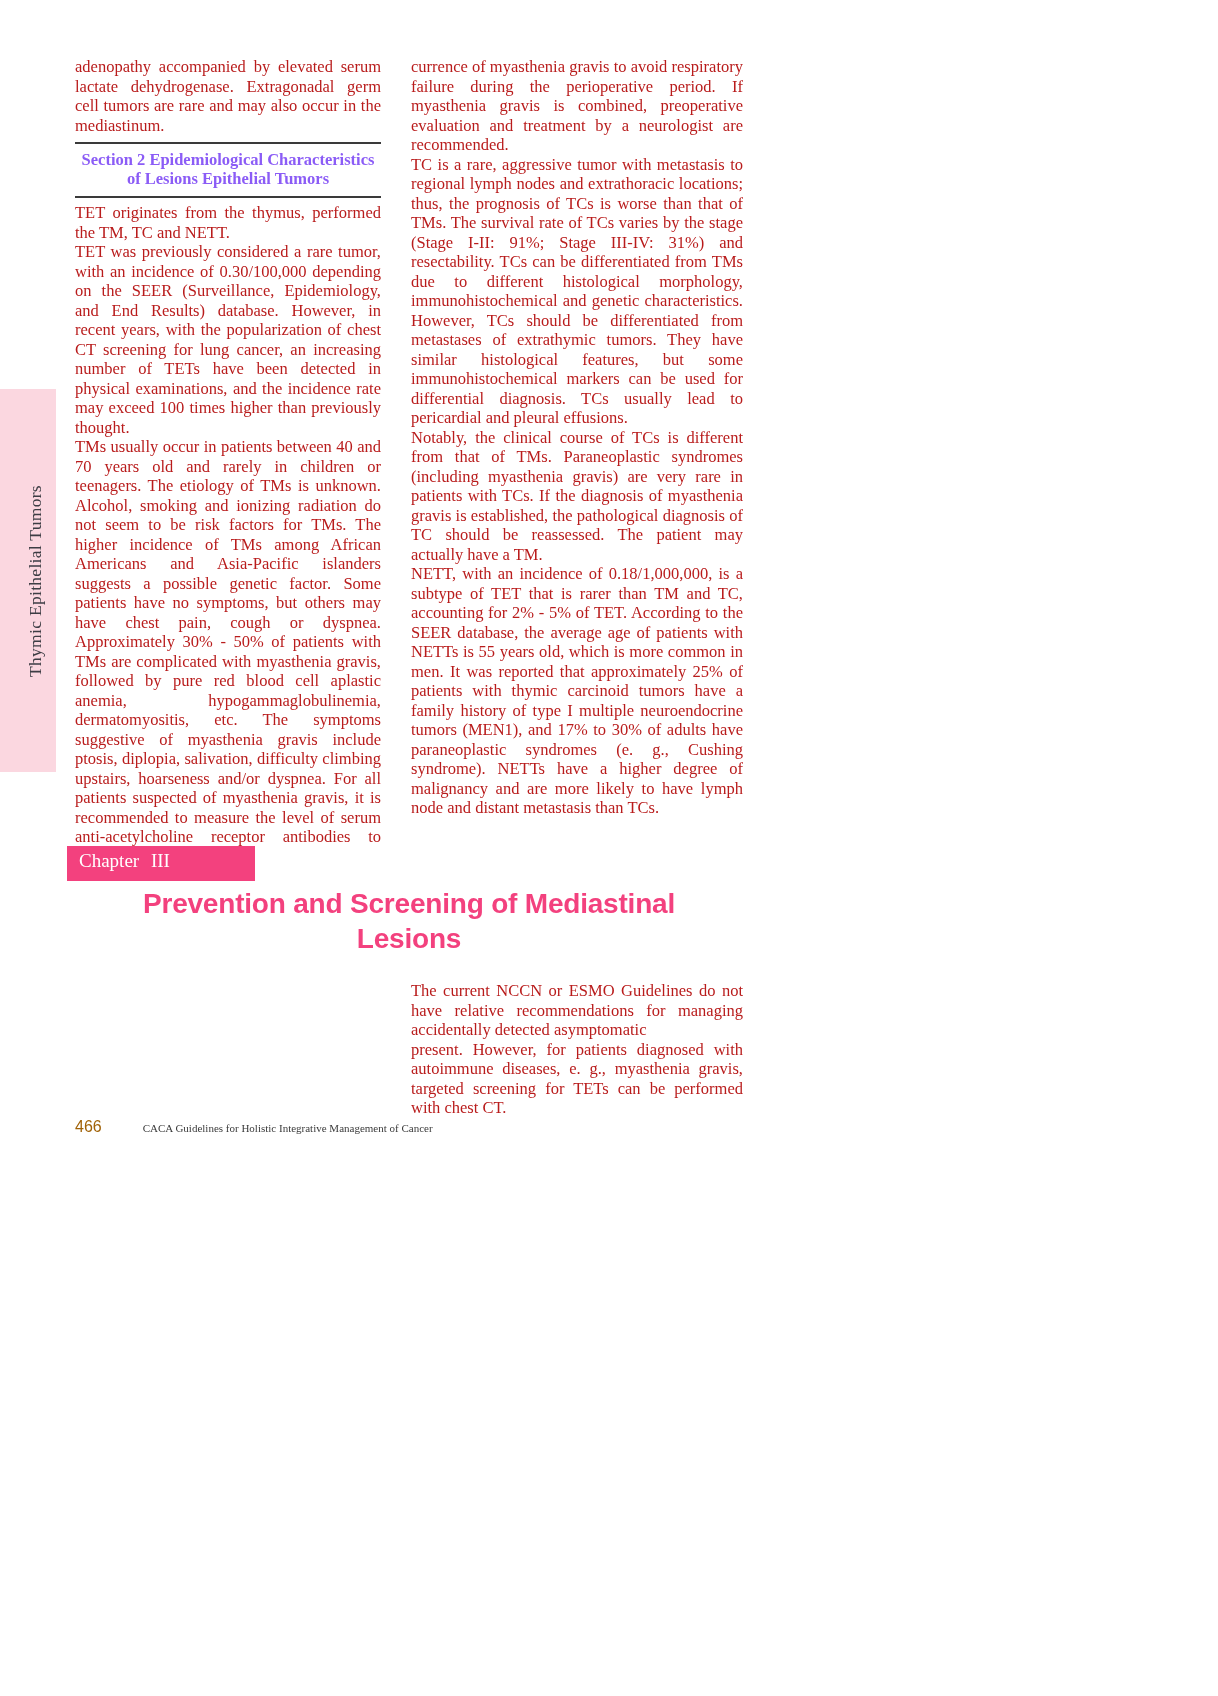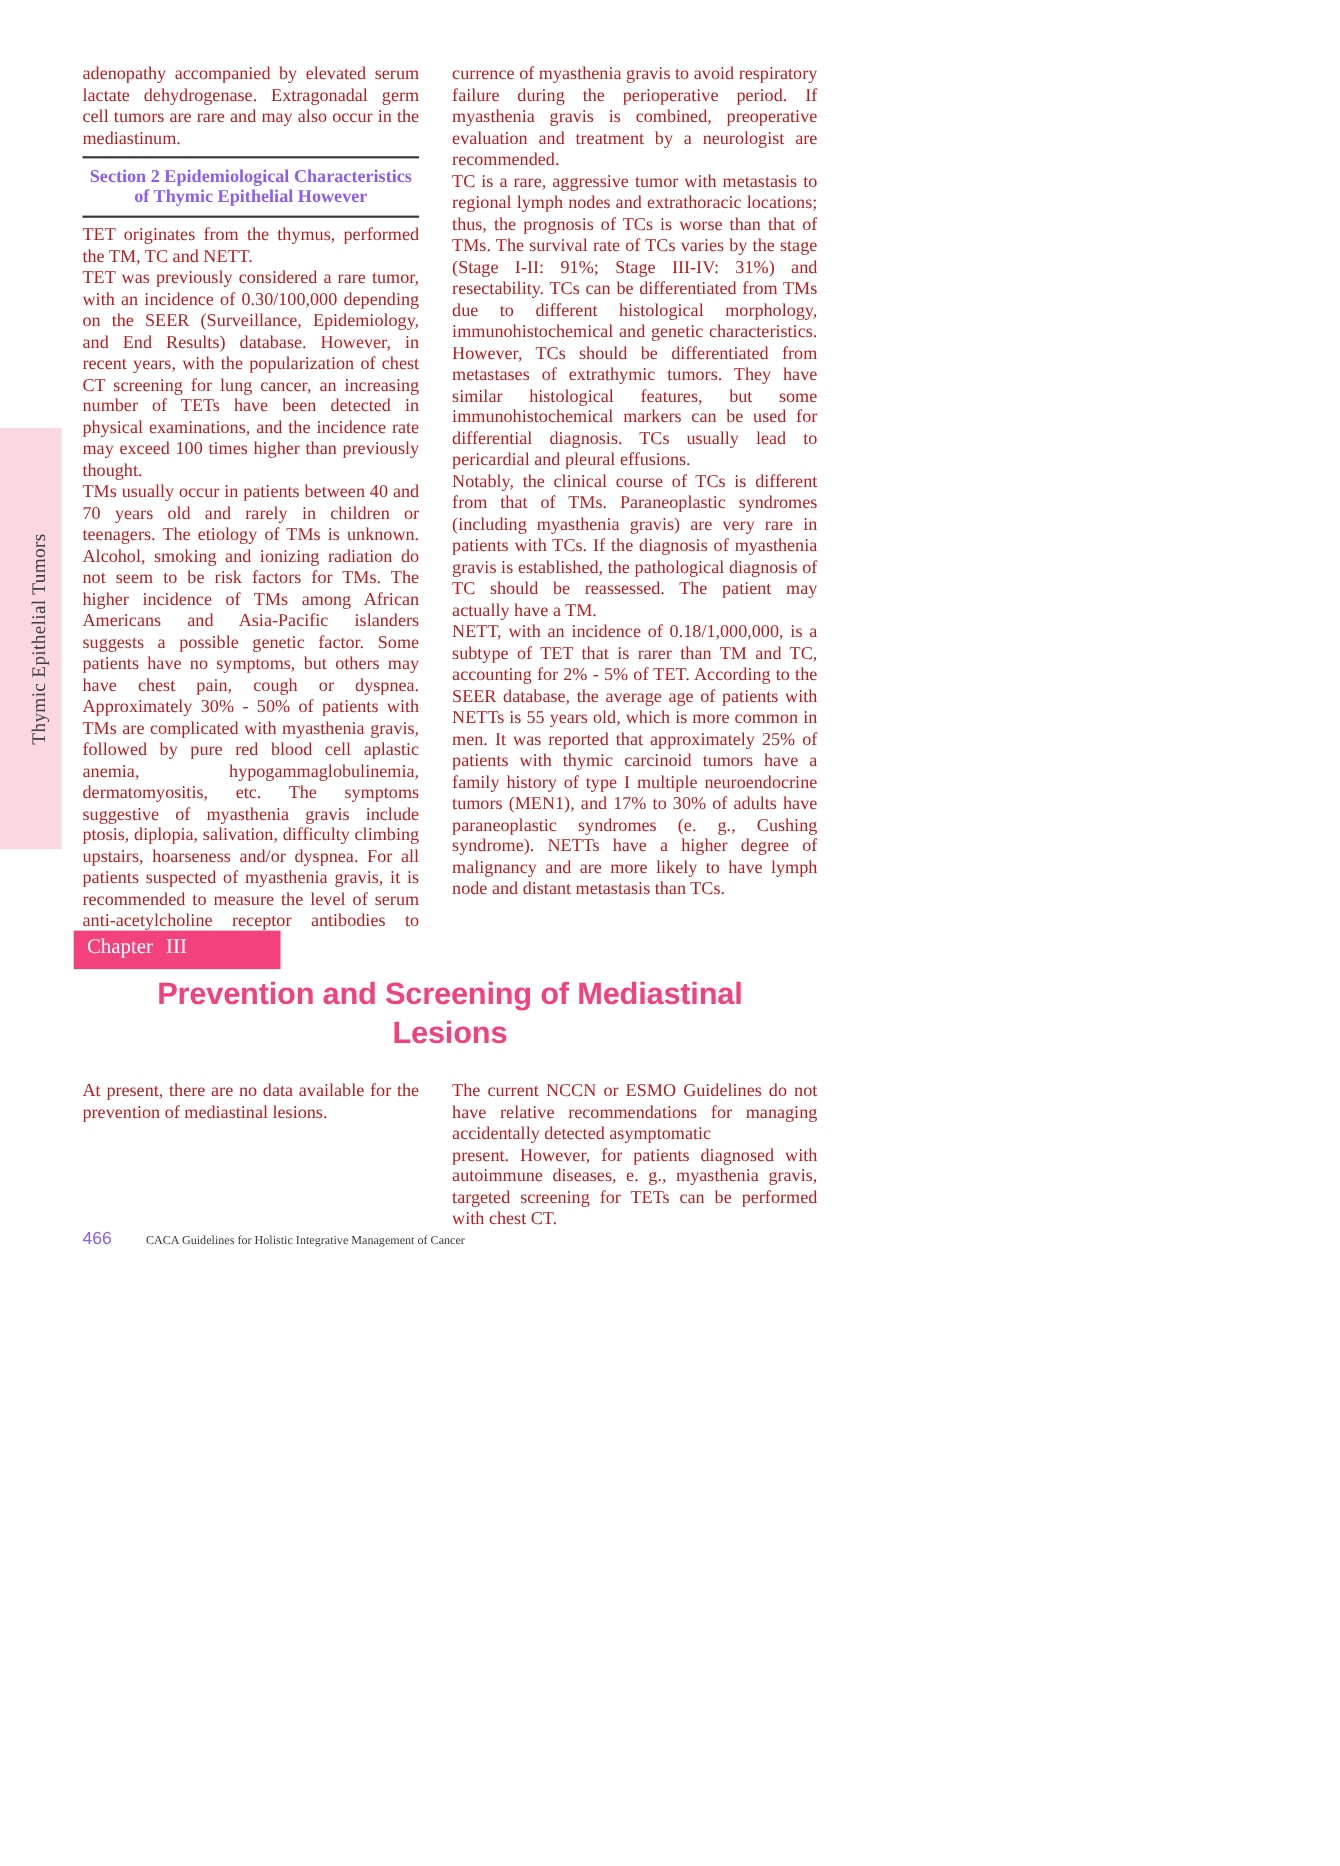--- a/index.html
+++ b/index.html
@@ -93,43 +93,43 @@
   
   .footer {
     position: absolute;
     left: 75px; top: 1118px;
     display: flex;
     align-items: baseline;
   }
   .footer .page-number {
     font-family: "Liberation Sans", sans-serif;
     font-size: 16px;
-    color: #8b5cf6;
-    margin-right: 31px;
+    color: #a16207;
+    margin-right: 41px;
   }
   .footer .book-title {
     font-size: 11px;
     color: #3a3a3a;
   }
 </style>
 </head>
 <body>
 
 <div class="page">
 
   <div class="sidebar-tab">
     <span class="label">Thymic Epithelial Tumors</span>
   </div>
 
   <div class="columns section-1 body-text">
     <div class="col-1">
       <p>adenopathy accompanied by elevated serum lactate dehydrogenase. Extragonadal germ cell tumors are rare and may also occur in the mediastinum.</p>
       <div class="section-heading">
         <div>Section 2 Epidemiological Characteristics</div>
-        <div>of Thymic Epithelial However</div>
+        <div>of Lesions Epithelial Tumors</div>
       </div>
       <p>TET originates from the thymus, performed the TM, TC and NETT.</p>
       <p>TET was previously considered a rare tumor, with an incidence of 0.30/100,000 depending on the SEER (Surveillance, Epidemiology, and End Results) database. However, in recent years, with the popularization of chest CT screening for lung cancer, an increasing number of TETs have been detected in physical examinations, and the incidence rate may exceed 100 times higher than previously thought.</p>
       <p>TMs usually occur in patients between 40 and 70 years old and rarely in children or teenagers. The etiology of TMs is unknown. Alcohol, smoking and ionizing radiation do not seem to be risk factors for TMs. The higher incidence of TMs among African Americans and Asia-Pacific islanders suggests a possible genetic factor. Some patients have no symptoms, but others may have chest pain, cough or dyspnea. Approximately 30% - 50% of patients with TMs are complicated with myasthenia gravis, followed by pure red blood cell aplastic anemia, hypogammaglobulinemia, dermatomyositis, etc. The symptoms suggestive of myasthenia gravis include ptosis, diplopia, salivation, difficulty climbing upstairs, hoarseness and/or dyspnea. For all patients suspected of myasthenia gravis, it is recommended to measure the level of serum anti-acetylcholine receptor antibodies to determine the oc-</p>
     </div>
     <div class="col-2">
       <p>currence of myasthenia gravis to avoid respiratory failure during the perioperative period. If myasthenia gravis is combined, preoperative evaluation and treatment by a neurologist are recommended.</p>
       <p>TC is a rare, aggressive tumor with metastasis to regional lymph nodes and extrathoracic locations; thus, the prognosis of TCs is worse than that of TMs. The survival rate of TCs varies by the stage (Stage I-II: 91%; Stage III-IV: 31%) and resectability. TCs can be differentiated from TMs due to different histological morphology, immunohistochemical and genetic characteristics. However, TCs should be differentiated from metastases of extrathymic tumors. They have similar histological features, but some immunohistochemical markers can be used for differential diagnosis. TCs usually lead to pericardial and pleural effusions.</p>
       <p>Notably, the clinical course of TCs is different from that of TMs. Paraneoplastic syndromes (including myasthenia gravis) are very rare in patients with TCs. If the diagnosis of myasthenia gravis is established, the pathological diagnosis of TC should be reassessed. The patient may actually have a TM.</p>
       <p>NETT, with an incidence of 0.18/1,000,000, is a subtype of TET that is rarer than TM and TC, accounting for 2% - 5% of TET. According to the SEER database, the average age of patients with NETTs is 55 years old, which is more common in men. It was reported that approximately 25% of patients with thymic carcinoid tumors have a family history of type I multiple neuroendocrine tumors (MEN1), and 17% to 30% of adults have paraneoplastic syndromes (e. g., Cushing syndrome). NETTs have a higher degree of malignancy and are more likely to have lymph node and distant metastasis than TCs.</p>
@@ -139,21 +139,20 @@
   <div class="chapter-banner">
     <span>Chapter III</span>
   </div>
 
   <div class="chapter-title">
     <span class="inner">Prevention and Screening of Mediastinal Lesions</span>
   </div>
 
   <div class="columns section-2 body-text">
     <div class="col-1">
-      <p>At present, there are no data available for the prevention of mediastinal lesions.</p>
     </div>
     <div class="col-2">
       <p>The current NCCN or ESMO Guidelines do not have relative recommendations for managing accidentally detected asymptomatic</p>
       <p>present. However, for patients diagnosed with autoimmune diseases, e. g., myasthenia gravis, targeted screening for TETs can be performed with chest CT.</p>
     </div>
   </div>
 
   <div class="footer">
     <span class="page-number">466</span>
     <span class="book-title">CACA Guidelines for Holistic Integrative Management of Cancer</span>

